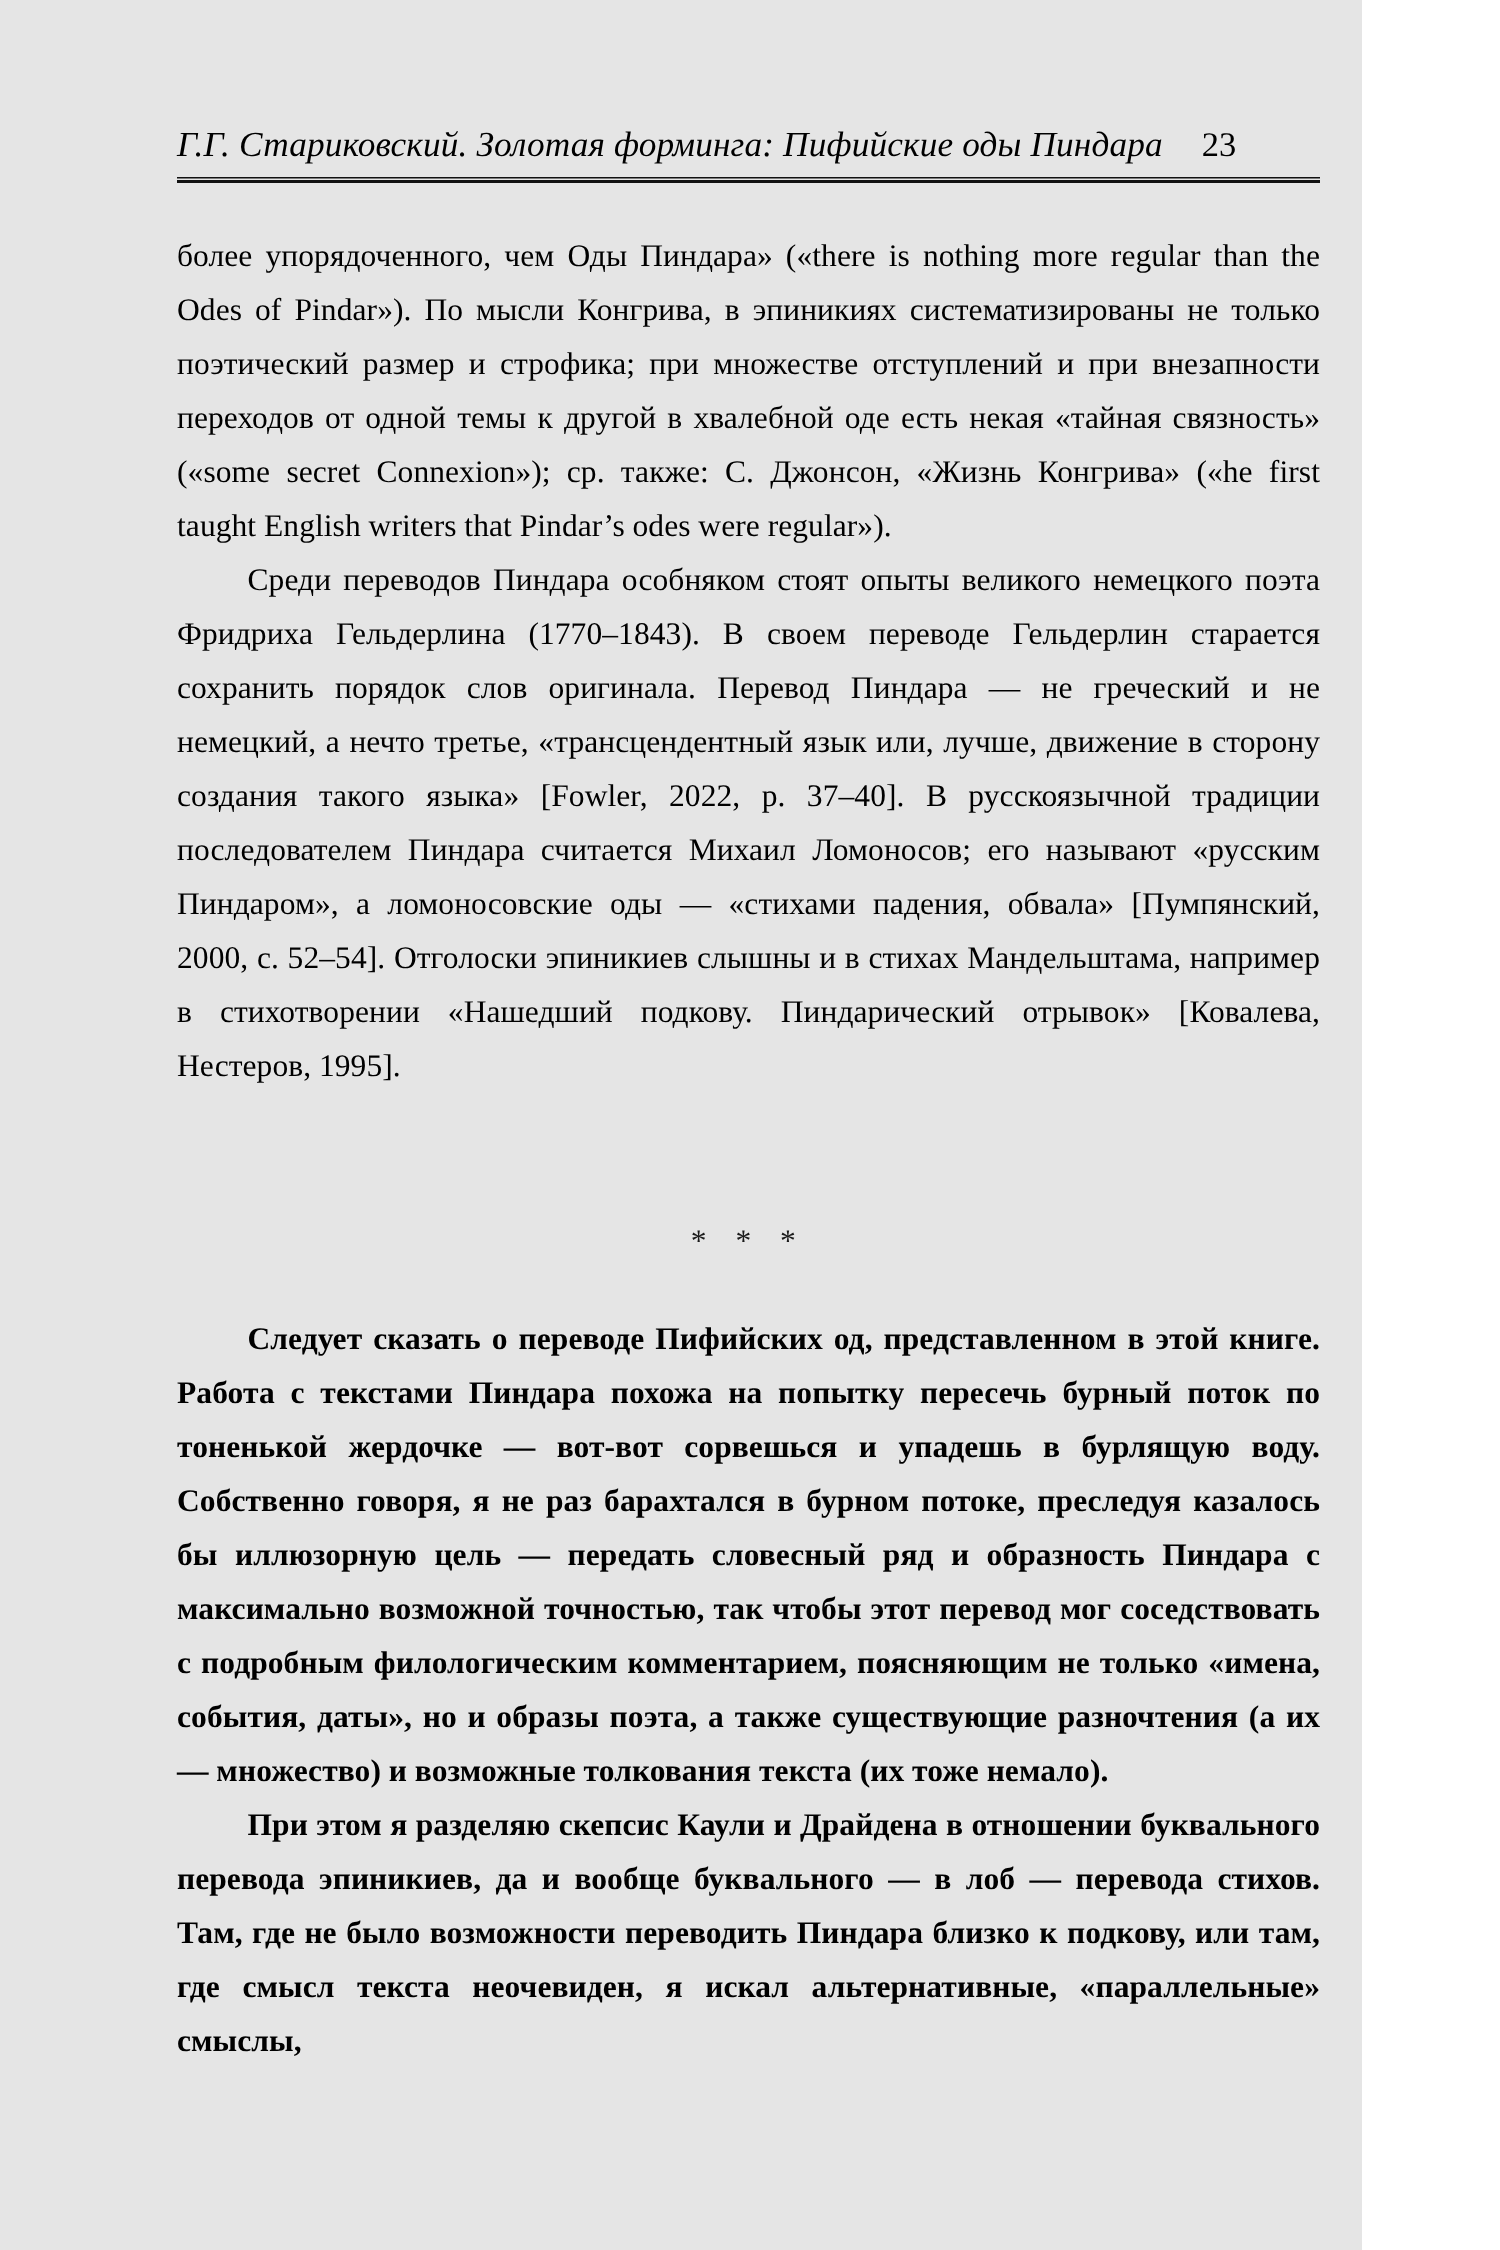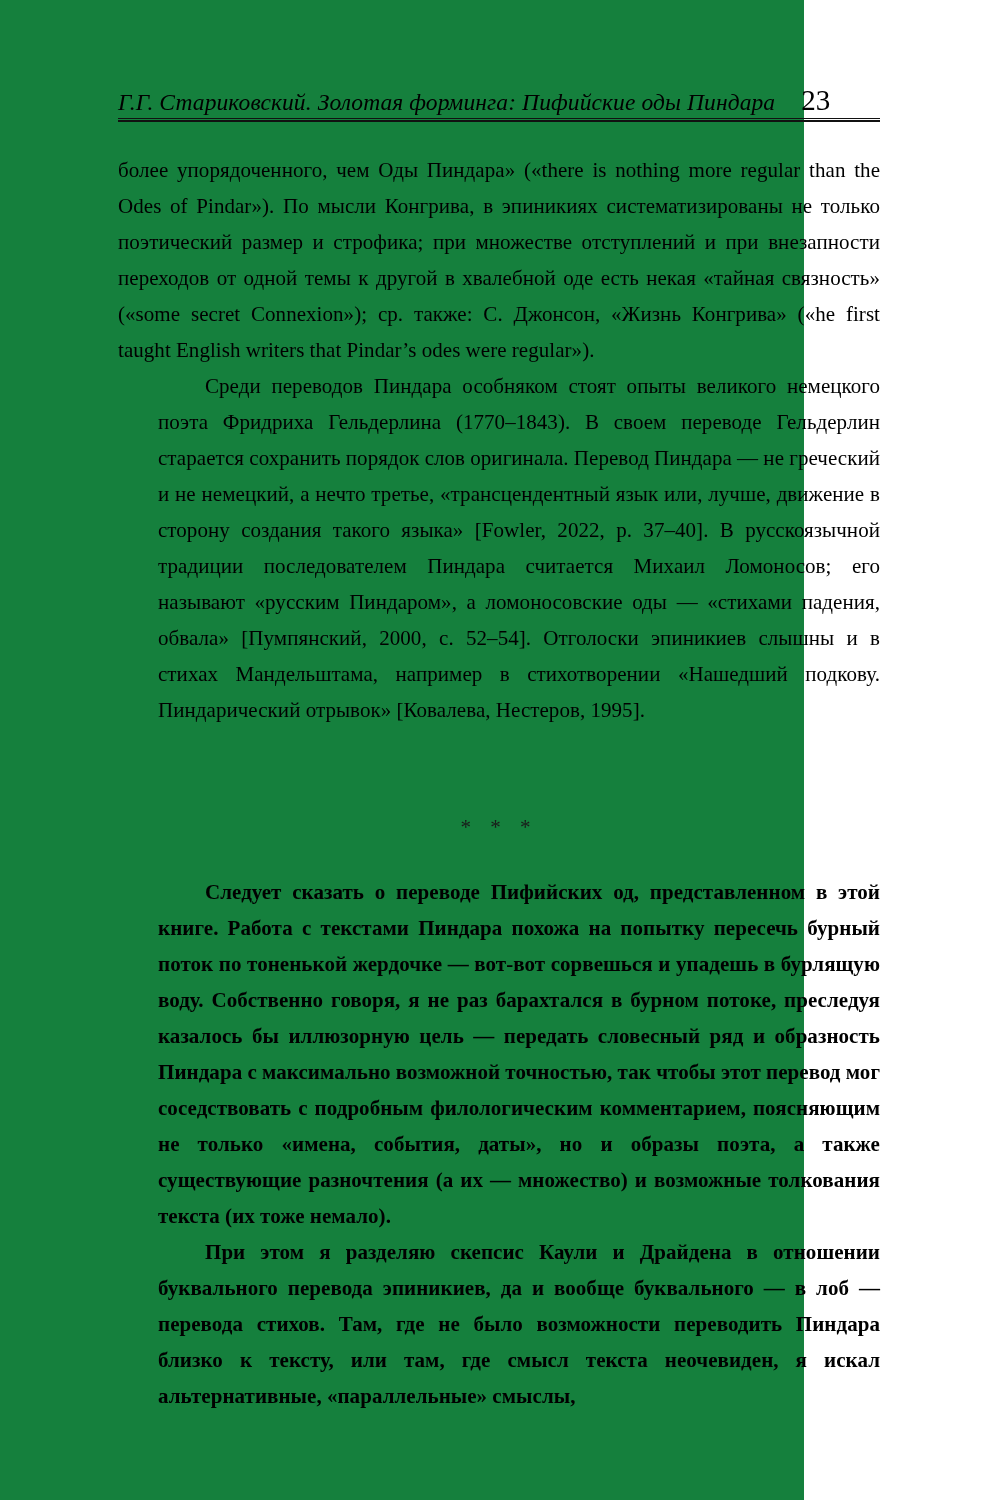--- a/index.html
+++ b/index.html
@@ -13,44 +13,44 @@
     position: relative;
     overflow: hidden;
     font-family: "Liberation Serif", "DejaVu Serif", serif;
     color: #000000;
     -webkit-font-smoothing: antialiased;
   }
 
   .page {
     position: absolute;
     left: 0; top: 0;
-    width: 804px;
+    width: 908px;
     height: 1500px;
-    background: #15803d;
+    background: #e5e5e5;
   }
 
   
   .running-head {
     position: absolute;
     left: 118px;
     top: 84px;
     width: 762px;
     display: flex;
     align-items: baseline;
     justify-content: flex-start;
   }
   .running-head-title {
     font-style: italic;
     font-size: 23.5px;
     letter-spacing: 0.1px;
     white-space: nowrap;
   }
   .running-head-pageno {
     font-style: normal;
-    font-size: 29px;
+    font-size: 23px;
     margin-left: 26px;
     white-space: nowrap;
   }
 
   .header-rule {
     position: absolute;
     left: 118px;
     top: 118px;
     width: 762px;
     height: 4px;
@@ -81,21 +81,20 @@
     font-size: 21px;
     line-height: 36px;
     text-align: justify;
     text-justify: inter-word;
     word-spacing: -0.1px;
     letter-spacing: 0.05px;
     hyphens: manual;
   }
   p.para.indent {
     text-indent: 47px;
-    margin-left: 40px;
   }
   p.para:last-of-type {
     
   }
 
   
   .justify-all {
     text-align-last: left;
   }
 
@@ -136,17 +135,17 @@
     <p class="para indent">Среди переводов Пиндара особняком стоят опыты великого немецкого поэта Фридриха Гельдерлина (1770–1843). В своем переводе Гельдерлин старается сохранить порядок слов оригинала. Перевод Пиндара — не греческий и не немецкий, а нечто третье, «трансцендентный язык или, лучше, движение в сторону создания такого языка» [Fowler, 2022, p. 37–40]. В русскоязычной традиции последователем Пиндара считается Михаил Ломоносов; его называют «русским Пиндаром», а ломоносовские оды — «стихами падения, обвала» [Пумпянский, 2000, с. 52–54]. Отголоски эпиникиев слышны и в стихах Мандельштама, например в стихотворении «Нашедший подкову. Пиндарический отрывок» [Ковалева, Нестеров, 1995].</p>
 
   </div>
 
   <div class="divider">* * *</div>
 
   <div class="textblock" style="top: 874px; font-weight: bold;">
 
     <p class="para indent">Следует сказать о переводе Пифийских од, представленном в этой книге. Работа с текстами Пиндара похожа на попытку пересечь бурный поток по тоненькой жердочке — вот-вот сорвешься и упадешь в бурлящую воду. Собственно говоря, я не раз барахтался в бурном потоке, преследуя казалось бы иллюзорную цель — передать словесный ряд и образность Пиндара с максимально возможной точностью, так чтобы этот перевод мог соседствовать с подробным филологическим комментарием, поясняющим не только «имена, события, даты», но и образы поэта, а также существующие разночтения (а их — множество) и возможные толкования текста (их тоже немало).</p>
 
-    <p class="para indent justify-all">При этом я разделяю скепсис Каули и Драйдена в отношении буквального перевода эпиникиев, да и вообще буквального — в лоб — перевода стихов. Там, где не было возможности переводить Пиндара близко к тексту, или там, где смысл текста неочевиден, я искал альтернативные, «параллельные» смыслы,</p>
+    <p class="para indent justify-all">При этом я разделяю скепсис Каули и Драйдена в отношении буквального перевода эпиникиев, да и вообще буквального — в лоб — перевода стихов. Там, где не было возможности переводить Пиндара близко к подкову, или там, где смысл текста неочевиден, я искал альтернативные, «параллельные» смыслы,</p>
 
   </div>
 
 </div>
 
 </body></html>

